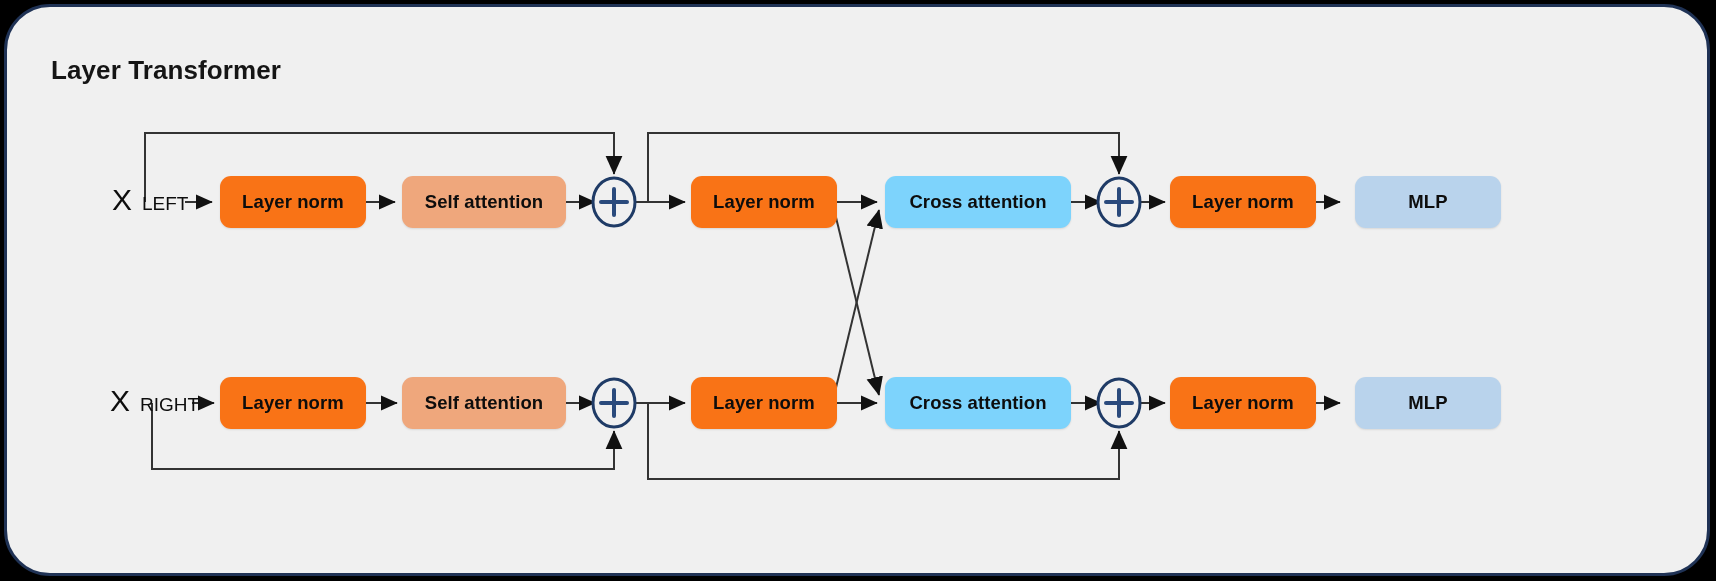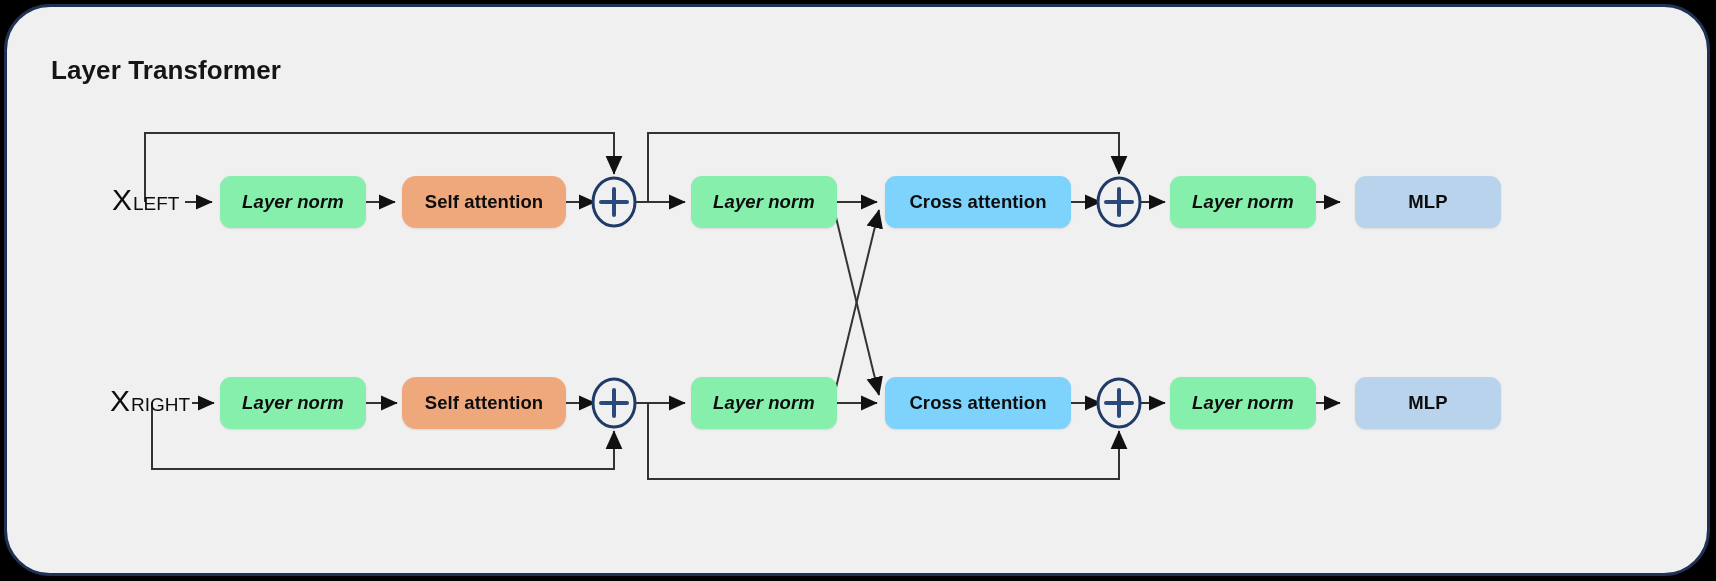--- a/index.html
+++ b/index.html
@@ -63,38 +63,38 @@
     align-items: center;
     justify-content: center;
     font-size: 18.5px;
     font-weight: 700;
     color: #0d0d0d;
     white-space: nowrap;
     letter-spacing: 0.1px;
     box-shadow: 0 1px 2px rgba(0,0,0,0.10);
   }
 
-  .node.ln   { background: #86efac; font-style: italic; }
-  .node.sa   { background: #EFA77C; border-radius: 14px; }
+  .node.ln   { background: #f97316; }
+  .node.sa   { background: #EFA77C; }
   .node.ca   { background: #7dd3fc; }
   .node.mlp  { background: #B9D3EC; margin-left: 8px; }
 
   
   .xlabel {
     position: absolute;
     font-size: 30px;
     font-weight: 400;
     color: #0d0d0d;
     white-space: nowrap;
     display: flex;
     align-items: baseline;
   }
   .xlabel .sub {
     font-size: 19px;
-    margin-left: 1px;
+    margin-left: 10px;
   }
 </style>
 </head>
 <body>
 
 <div id="stage">
 
   <div id="panel">
 
     <div id="panel-title">Layer Transformer</div>

